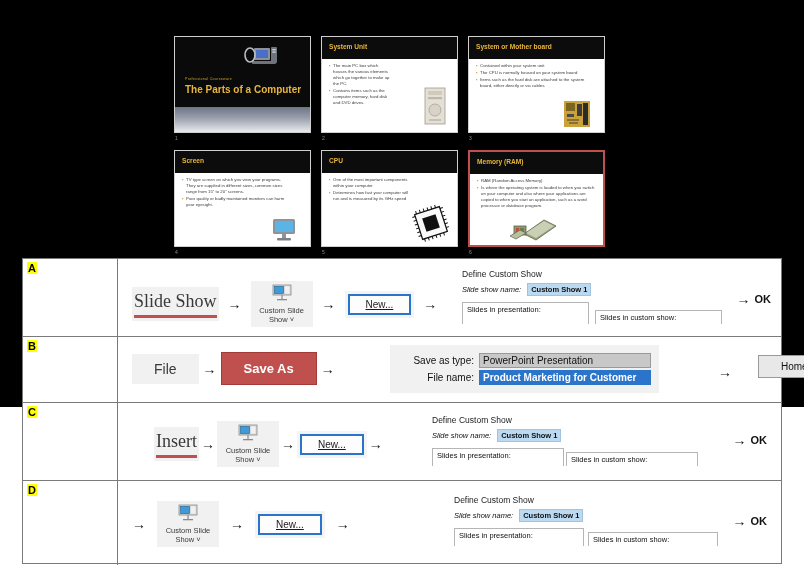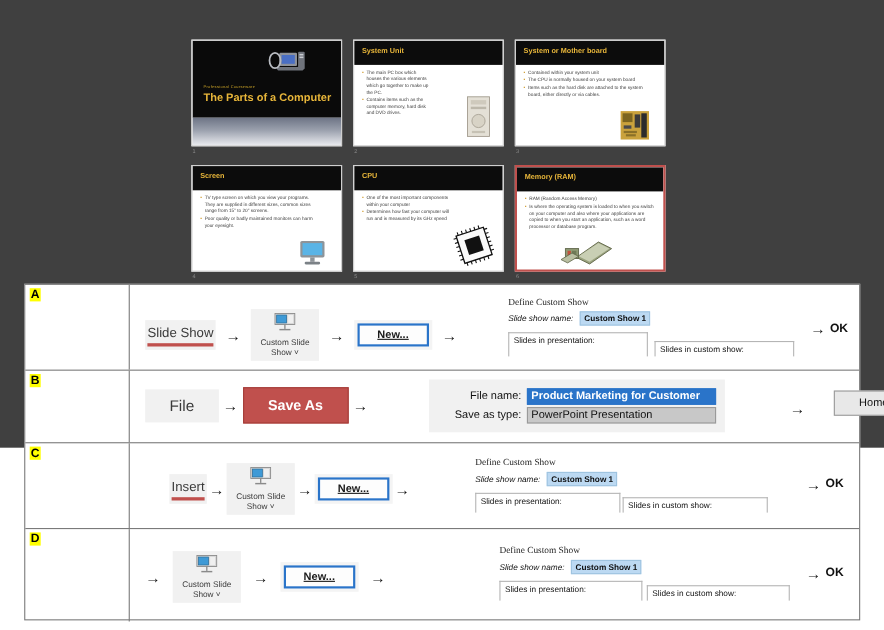--- a/index.html
+++ b/index.html
@@ -3,21 +3,21 @@
 <meta charset="utf-8">
 <style>
   * { box-sizing: border-box; }
   html, body {
     margin: 0; padding: 0;
     width: 804px; height: 573px;
     background: #ffffff;
     font-family: "Liberation Sans", sans-serif;
     overflow: hidden;
   }
-  #page { position: relative; width: 804px; height: 407px; background:#404040; }
+  #page { position: relative; width: 804px; height: 407px; background:#000000; }
 
   
   #thumbs {
     position: absolute; left: 174px; top: 36px;
     width: 432px; height: 218px;
   }
   .thumb-row { display: flex; gap: 10px; height: 105px; margin-bottom: 9px; }
   .thumb-wrap { position: relative; width: 137px; height: 105px; }
   .thumb {
     width: 137px; height: 97px;
@@ -76,22 +76,23 @@
   }
   .acell-content { flex:1; position:relative; }
 
   
   .chip {
     background:#f1f1f1; display:inline-flex; flex-direction:column;
     align-items:center; justify-content:center;
   }
   .tab-chip {
     padding:4px 2px 3px;
-    font-size:12px; color:#3a3a3a;
+    font-size:18px; color:#3a3a3a;
     position:relative;
+    font-family:Liberation Serif, serif;
   }
   .tab-underline {
     display:block; height:2.5px; background:#c0504d;
     margin-top:3px; width:100%;
   }
   .saveas-btn {
     background:#c0504d; border:1.5px solid #a33c38; color:#fff;
     font-size:13px; font-weight:bold; padding:8px 22px;
     display:inline-block;
   }
@@ -100,32 +101,31 @@
   .csshow-chip {
     background:#f1f1f1; padding:3px 6px 3px; text-align:center; width:62px;
   }
   .csshow-lbl { font-size:7.5px; color:#3a3a3a; line-height:9px; }
 
   .arrow { font-size:14px; color:#111; line-height:1; }
 
   .newbtn-outer {
     background:#f4f4f4; padding:3px;
     display:inline-block;
-    font-weight:bold;
   }
   .newbtn {
     border:2px solid #2a74c9; background:#fdfdfd;
     font-size:10px; color:#1a1a1a; padding:3px 16px;
     text-align:center; min-width:54px;
   }
   .newbtn u { text-decoration: underline; }
 
   
   .dlg { position:absolute; }
-  .dlg-title { font-size:8.5px; color:#222;font-family:Liberation Serif, serif; }
+  .dlg-title { font-size:8.5px; color:#222; }
   .dlg-row { display:flex; align-items:center; margin-top:4px; }
   .dlg-lbl { font-size:7.5px; color:#111; white-space:nowrap;font-style:italic; }
   .dlg-input {
     background:#bcd9f2; color:#0d0d0d; font-size:7.5px; font-weight:bold;
     padding:1px 3px; border:1px solid #9fc4e0; white-space:nowrap;
   }
   .dlg-listhdr {
     border:1px solid #b5b5b5; border-bottom:none;
     font-size:7.5px; color:#111; padding:2px 4px; background:#fff;
   }
@@ -377,26 +377,26 @@
 
         <div style="position:absolute;left:14px;top:15px;display:flex;align-items:center;gap:4px;">
           <div class="file-chip"><span>File</span></div>
           <span class="arrow">→</span>
           <div class="saveas-btn"><span>Save As</span></div>
           <span class="arrow">→</span>
         </div>
 
         <div class="sa-box" style="left:272px;top:8px;">
           <div class="sa-row">
+            <span class="sa-lbl">Save as type:</span>
+            <span class="sa-fld-gray">PowerPoint Presentation</span>
+          </div>
+          <div class="sa-row">
             <span class="sa-lbl">File name:</span>
             <span class="sa-fld-sel">Product Marketing for Customer</span>
-          </div>
-          <div class="sa-row">
-            <span class="sa-lbl">Save as type:</span>
-            <span class="sa-fld-gray">PowerPoint Presentation</span>
           </div>
         </div>
 
         <div style="position:absolute;left:600px;top:26px;">
           <span class="arrow">→</span>
         </div>
         <div style="position:absolute;left:640px;top:18px;">
           <div class="save-btn"><span>Home</span></div>
         </div>
       </div>

